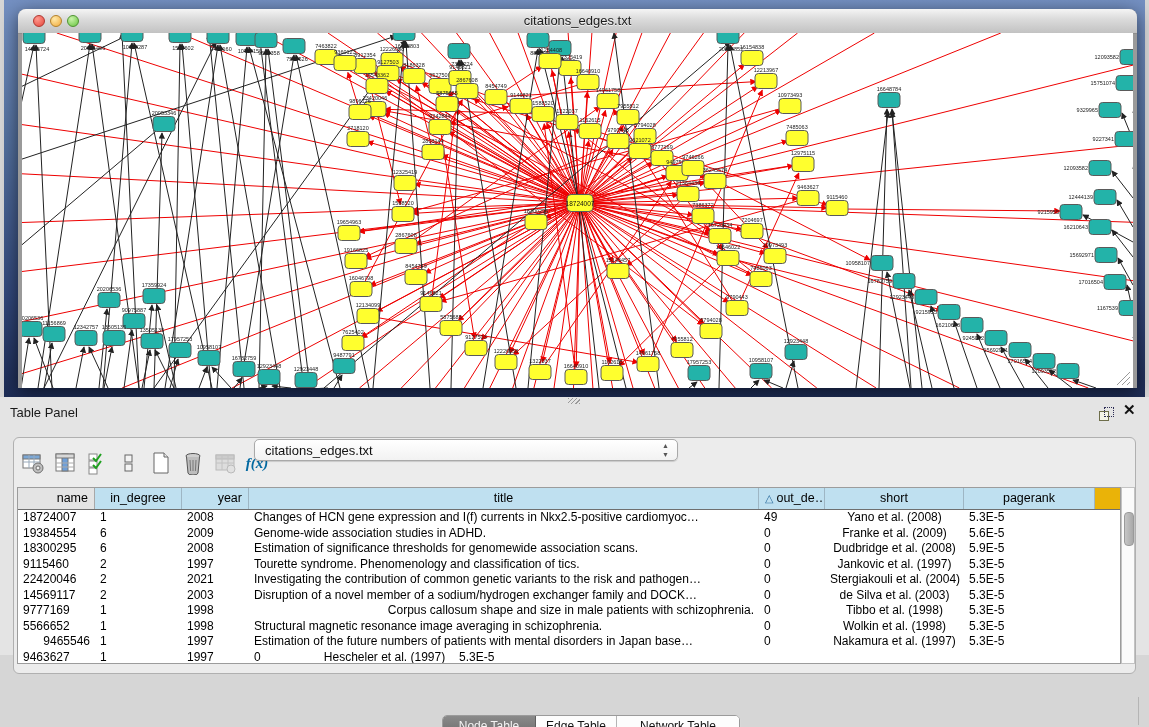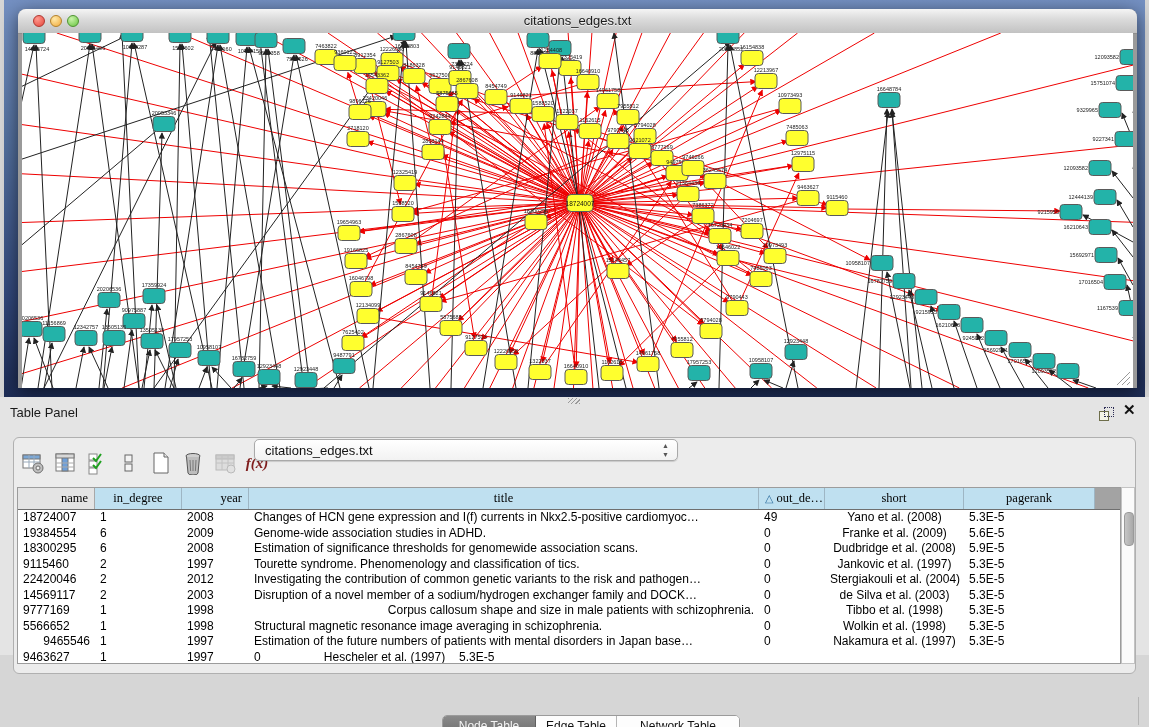--- a/index.html
+++ b/index.html
@@ -27,28 +27,28 @@
   .tp-float .sq1{position:absolute;left:0;top:4px;width:8px;height:8px;border:1px solid #6e6e4a;background:#f4f4e8;}
   .tp-float .sq2{position:absolute;left:5px;top:0;width:8px;height:8px;border:1px dotted #2c2c55;}
   .tp-close{position:absolute;left:1123px;top:4px;font-size:15px;font-weight:bold;color:#111;cursor:default;}
   .grip{position:absolute;left:568px;top:1px;width:12px;height:6px;
         background:repeating-linear-gradient(135deg,#9a9a9a 0 1px,transparent 1px 3px);}
   .container{position:absolute;left:13px;top:40px;width:1123px;height:237px;border:1px solid #b0b0b0;
              border-radius:6px;background:#ececec;box-sizing:border-box;}
   .toolbar{position:absolute;left:4px;top:10px;height:30px;display:flex;align-items:center;}
   .tbtn{width:30px;height:28px;display:flex;align-items:center;justify-content:center;margin-right:2px;}
   .tbtn svg{display:block}
-  .fx{font-family:"Liberation Serif",serif;font-style:italic;font-weight:bold;font-size:15px;color:#7f1d1d;}
+  .fx{font-family:"Liberation Serif",serif;font-style:italic;font-weight:bold;font-size:15px;color:#0369a1;}
   .combo{position:absolute;left:240px;top:1px;width:424px;height:22px;border:1px solid #a9a9a9;border-radius:5px;
          background:linear-gradient(#ffffff,#f2f2f2);box-shadow:0 1px 1px rgba(0,0,0,.15);
          font-size:13px;line-height:22px;padding-left:10px;box-sizing:border-box;color:#111;}
   .combo .arrows{position:absolute;right:8px;top:1px;font-size:7px;line-height:9px;color:#555;text-align:center;}
   .tbl{position:absolute;left:3px;top:49px;width:1104px;height:177px;background:#fff;border:1px solid #9c9c9c;
        box-sizing:border-box;overflow:hidden;}
-  .thead{display:flex;height:21px;border-bottom:1px solid #6f6f6f;background:#a3a3a3;font-family:Liberation Serif, serif;}
+  .thead{display:flex;height:21px;border-bottom:1px solid #6f6f6f;background:#eab308;}
   .th{box-sizing:border-box;font-size:12.5px;line-height:20px;color:#000;border-right:1px solid #9eb6c4;
       padding:0 6px;overflow:hidden;white-space:nowrap;background:#bfe0f0;}
   .th.first{background:#e4e4e4;border-right:1px solid #a8a8a8;}
   .sortglyph{color:#2e6e9e;font-size:11px;margin-right:3px;}
   .trow{display:flex;height:15.5px;font-size:12px;line-height:15.5px;color:#000;}
   .td{box-sizing:border-box;padding:0 5px;overflow:hidden;white-space:nowrap;}
   .vscroll{position:absolute;left:1107px;top:49px;width:14px;height:177px;background:#fbfbfb;
            border:1px solid #c3c3c3;box-sizing:border-box;}
   .vthumb{position:absolute;left:2px;top:24px;width:8px;height:32px;border-radius:4px;
           background:linear-gradient(90deg,#c6c6c6,#a9a9a9);border:1px solid #9a9a9a;}
@@ -973,21 +973,21 @@
               <div class="td" style="width:87px;text-align:left">2</div>
               <div class="td" style="width:67px;text-align:left">1997</div>
               <div class="td" style="width:510px;text-align:left">Tourette syndrome. Phenomenology and classification of tics.</div>
               <div class="td" style="width:66px;text-align:left">0</div>
               <div class="td" style="width:139px;text-align:center">Jankovic et al. (1997)</div>
               <div class="td" style="width:131px;text-align:left">5.3E-5</div>
             </div>
             <div class="trow">
               <div class="td" style="width:77px;text-align:left">22420046</div>
               <div class="td" style="width:87px;text-align:left">2</div>
-              <div class="td" style="width:67px;text-align:left">2012</div>
+              <div class="td" style="width:67px;text-align:left">2021</div>
               <div class="td" style="width:510px;text-align:left">Investigating the contribution of common genetic variants to the risk and pathogen…</div>
               <div class="td" style="width:66px;text-align:left">0</div>
               <div class="td" style="width:139px;text-align:center">Stergiakouli et al. (2004)</div>
               <div class="td" style="width:131px;text-align:left">5.5E-5</div>
             </div>
             <div class="trow">
               <div class="td" style="width:77px;text-align:left">14569117</div>
               <div class="td" style="width:87px;text-align:left">2</div>
               <div class="td" style="width:67px;text-align:left">2003</div>
               <div class="td" style="width:510px;text-align:left">Disruption of a novel member of a sodium/hydrogen exchanger family and DOCK…</div>

